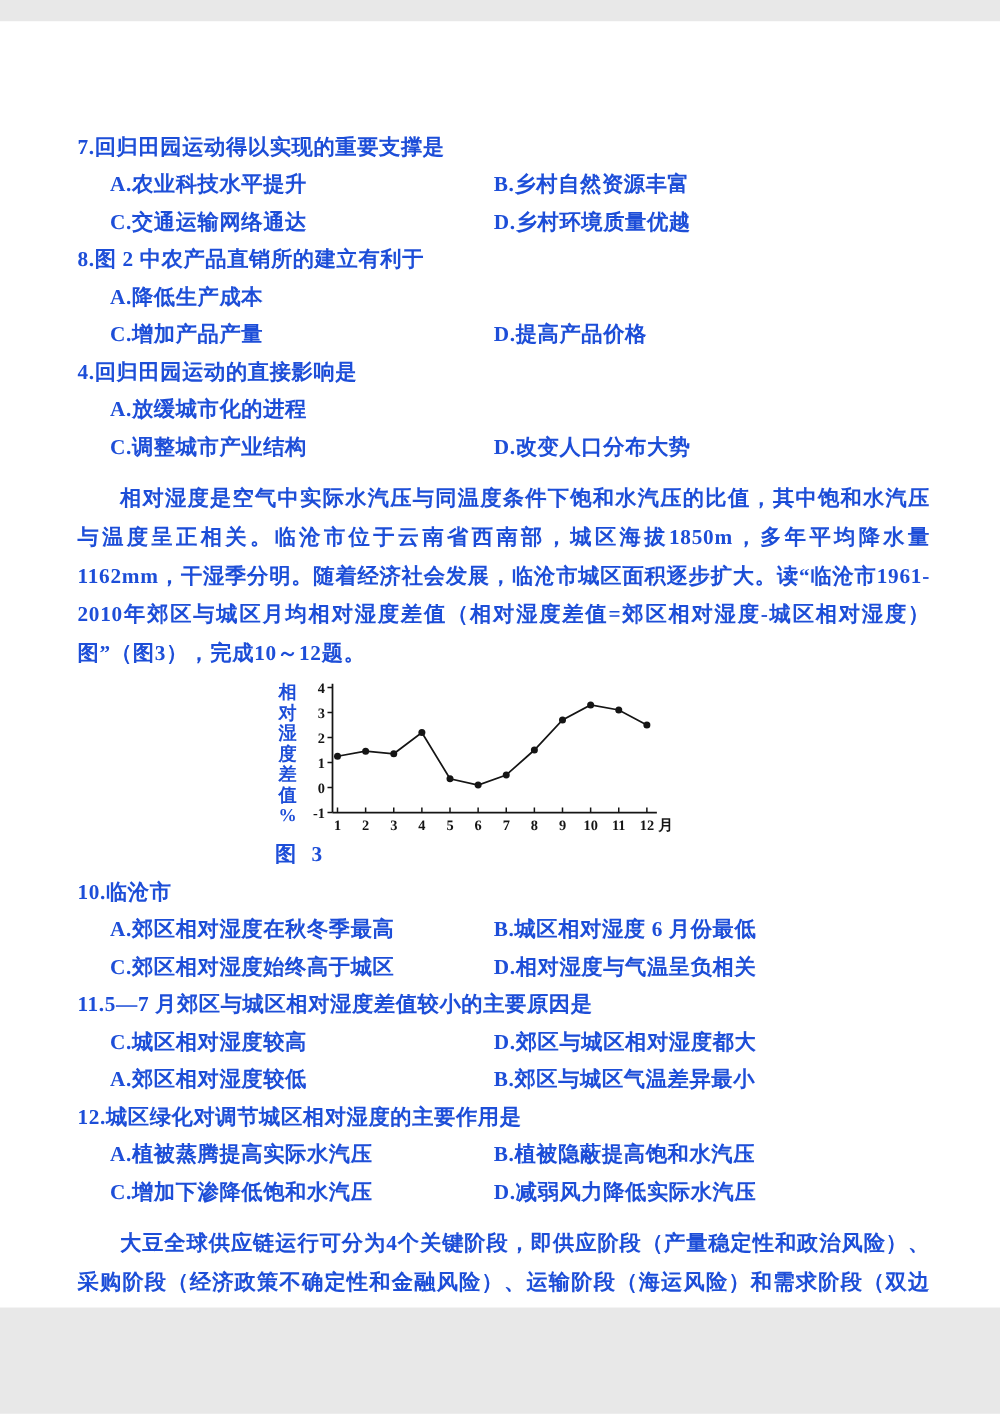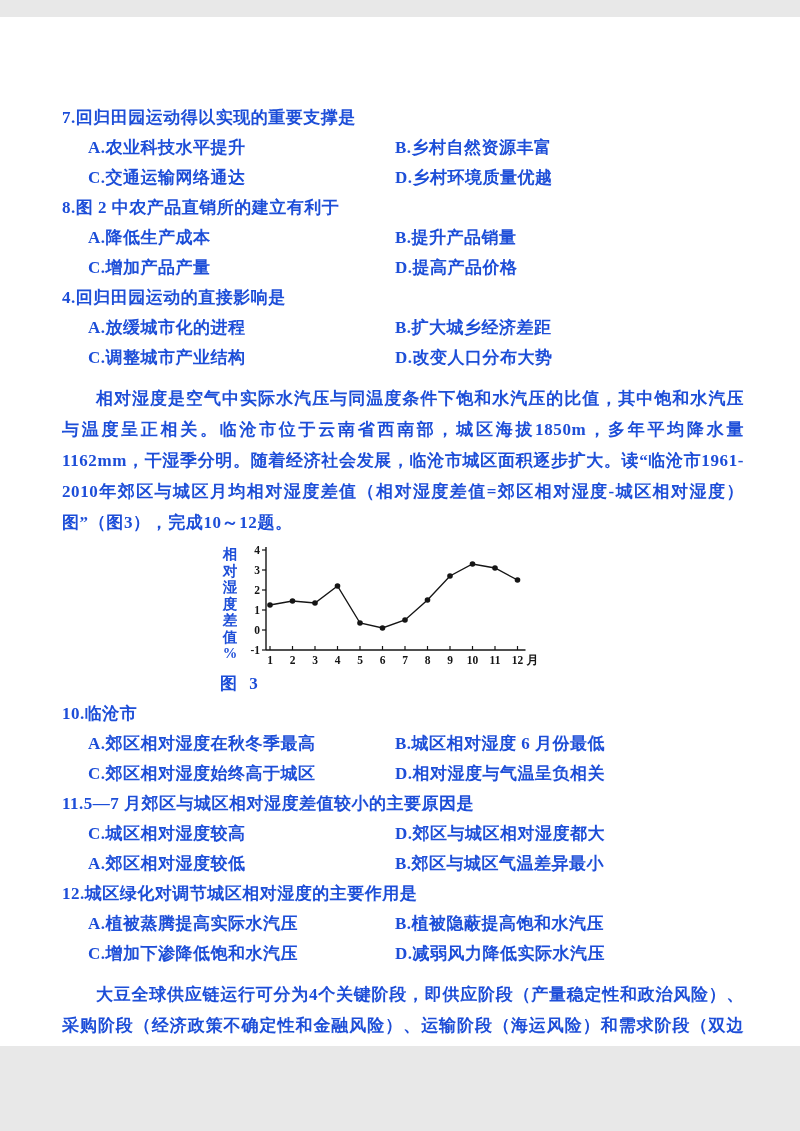--- a/index.html
+++ b/index.html
@@ -76,33 +76,31 @@
       <div class="opts">
         <span class="opt">C.交通运输网络通达</span>
         <span class="opt">D.乡村环境质量优越</span>
       </div>
     </div>
 
     <div class="qblock">
       <div class="stem">8.图 2 中农产品直销所的建立有利于</div>
       <div class="opts">
         <span class="opt">A.降低生产成本</span>
-        <span class="opt">B.提升产品销量</span>
       </div>
       <div class="opts">
         <span class="opt">C.增加产品产量</span>
         <span class="opt">D.提高产品价格</span>
       </div>
     </div>
 
     <div class="qblock">
       <div class="stem">4.回归田园运动的直接影响是</div>
       <div class="opts">
         <span class="opt">A.放缓城市化的进程</span>
-        <span class="opt">B.扩大城乡经济差距</span>
       </div>
       <div class="opts">
         <span class="opt">C.调整城市产业结构</span>
         <span class="opt">D.改变人口分布大势</span>
       </div>
     </div>
 
     <p class="passage">相对湿度是空气中实际水汽压与同温度条件下饱和水汽压的比值，其中饱和水汽压与温度呈正相关。临沧市位于云南省西南部，城区海拔1850m，多年平均降水量1162mm，干湿季分明。随着经济社会发展，临沧市城区面积逐步扩大。读“临沧市1961-2010年郊区与城区月均相对湿度差值（相对湿度差值=郊区相对湿度-城区相对湿度）图”（图3），完成10～12题。</p>
 
     <div class="figure">

